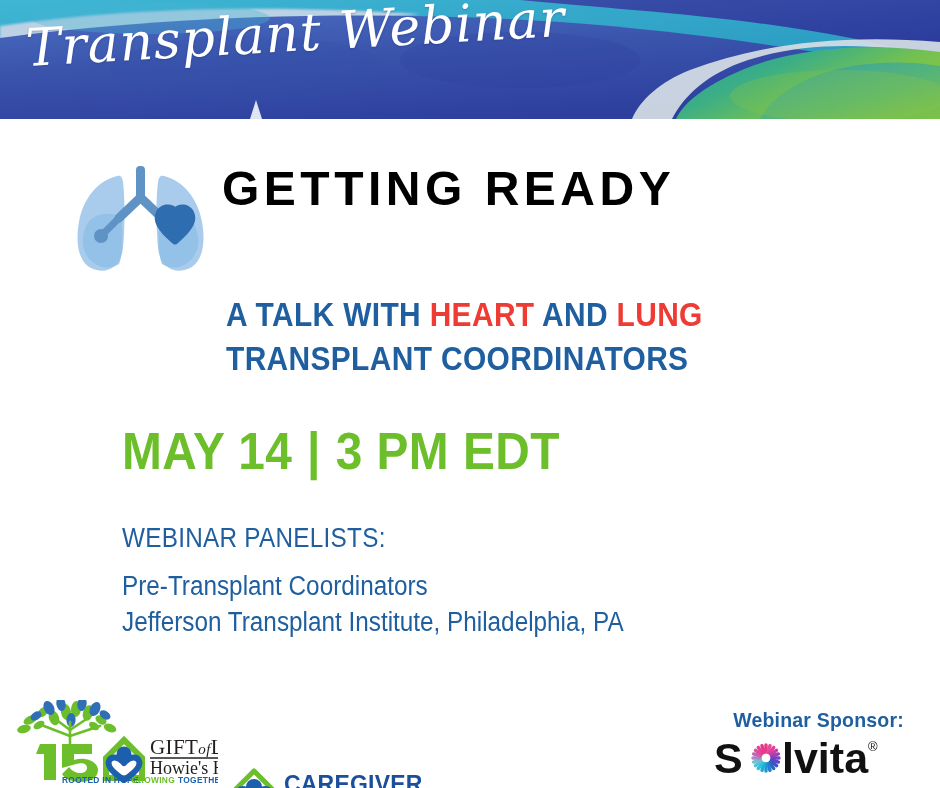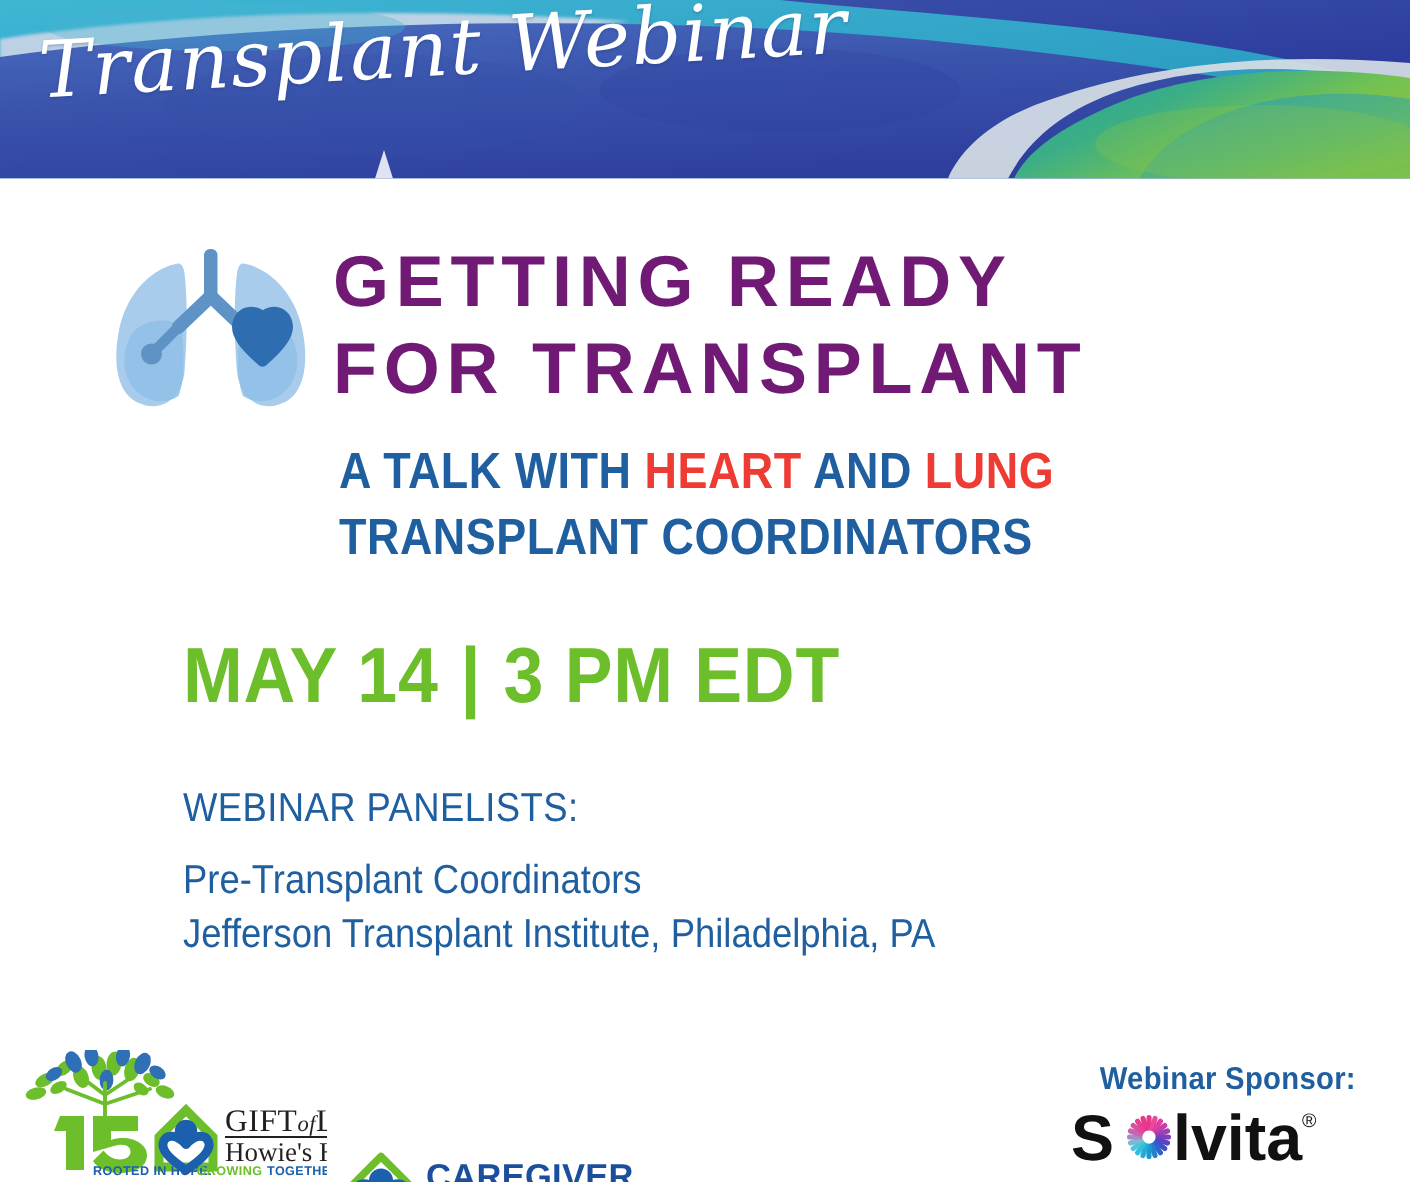--- a/index.html
+++ b/index.html
@@ -54,21 +54,21 @@
     left: 222px;
     top: 160px;
     width: 700px;
   }
   .headline {
     font-family: "Liberation Sans", sans-serif;
     font-weight: bold;
     font-size: 48px;
     line-height: 58px;
     letter-spacing: 4.5px;
-    color: #701a75;
+    color: #000000;
     margin: 0;
     white-space: nowrap;
   }
 
   
   .subtitle {
     position: absolute;
     left: 226px;
     top: 292px;
     width: 700px;
@@ -247,21 +247,20 @@
     <path d="M56,60 L40,76" stroke="#5F93C6" stroke-width="7" stroke-linecap="round" fill="none"></path>
     <circle cx="38" cy="78" r="7" fill="#5F93C6"></circle>
 
     <path d="M110,50 C103,42 91,43 87,52 C83,61 88,70 103,83 C105,85 107,85 109,83
              C124,70 129,61 125,52 C121,43 109,42 103,50 Z" fill="#2E6DAF" transform="translate(6,2)"></path>
   </svg>
 </div>
 
 <div class="title-block">
   <div class="headline">GETTING READY</div>
-  <div class="headline">FOR TRANSPLANT</div>
 </div>
 
 <div class="subtitle">
   <div>
     <span>A TALK WITH </span><span class="hot">HEART</span><span> AND </span><span class="hot">LUNG</span>
   </div>
   <div>TRANSPLANT COORDINATORS</div>
 </div>
 
 <div class="dateline">

